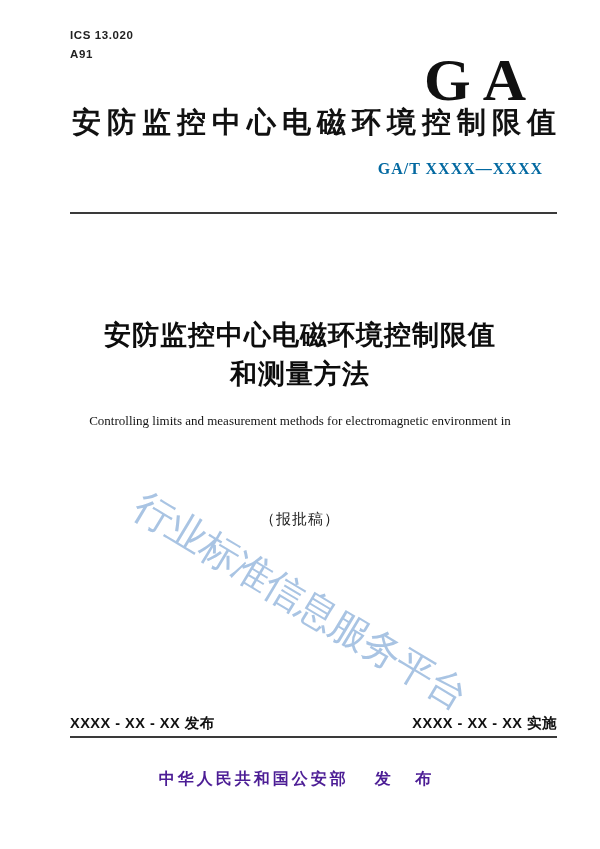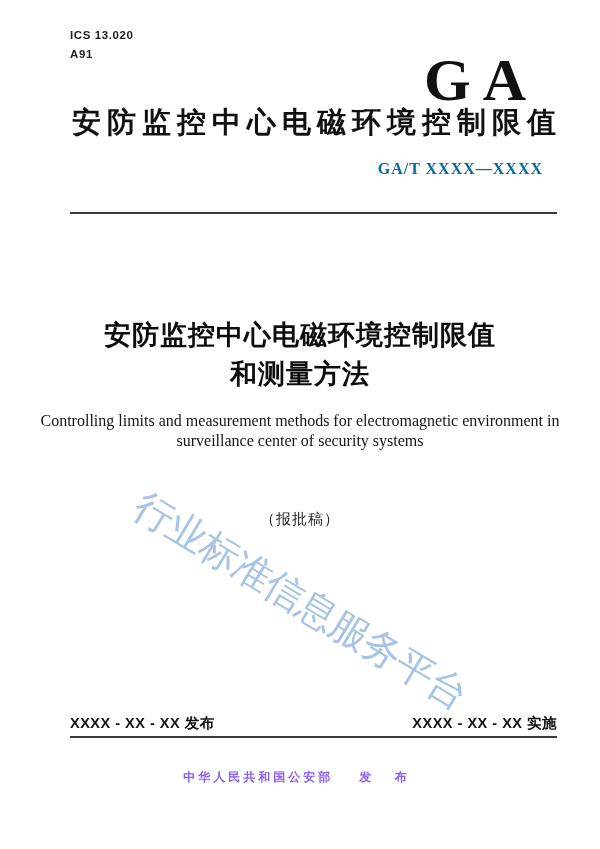--- a/index.html
+++ b/index.html
@@ -42,21 +42,21 @@
   .title-zh{
     position:absolute;left:0;right:0;top:316px;
     text-align:center;
     font-size:27px;font-weight:bold;line-height:39px;
     letter-spacing:1px;color:#0d0d0d;
   }
   .title-en{
     position:absolute;left:40px;right:40px;top:411px;
     text-align:center;
     font-family:"Liberation Serif",serif;
-    font-size:16px;line-height:20px;color:#141414;
+    font-size:13px;line-height:20px;color:#141414;
   }
   .draft-note{
     position:absolute;left:0;right:0;top:510px;
     text-align:center;
     font-family:"Liberation Serif",serif;
     font-size:15px;letter-spacing:1px;color:#222;
     z-index:2;
   }
   .watermark{
     position:absolute;left:148px;top:486px;
@@ -73,21 +73,21 @@
     position:absolute;left:70px;top:714px;width:487px;
     display:flex;justify-content:space-between;
     font-size:14.5px;font-weight:bold;
     letter-spacing:0.5px;color:#111;
     z-index:2;
     gap:8px;
   }
   .publisher-row{
     position:absolute;left:0;right:0;top:769px;
     text-align:center;
-    font-size:12px;font-weight:600;color:#8b5cf6;
+    font-size:16px;font-weight:600;color:#4c1d95;
     white-space:nowrap;
   }
   .publisher-name{letter-spacing:3px;}
   .publish-label{letter-spacing:10px;margin-left:26px;}
 </style>
 </head>
 <body>
 
 <div class="page">
 
@@ -106,21 +106,20 @@
 
   <div class="rule rule-top"></div>
 
   <div class="title-zh">
     <div>安防监控中心电磁环境控制限值</div>
     <div>和测量方法</div>
   </div>
 
   <div class="title-en">
     <div>Controlling limits and measurement methods for electromagnetic environment in</div>
-    <div>surveillance center of security systems</div>
   </div>
 
   <div class="draft-note">（报批稿）</div>
 
   <div class="dates-row">
     <span>XXXX - XX - XX 发布</span>
     <span>XXXX - XX - XX 实施</span>
   </div>
 
   <div class="rule rule-bottom"></div>

